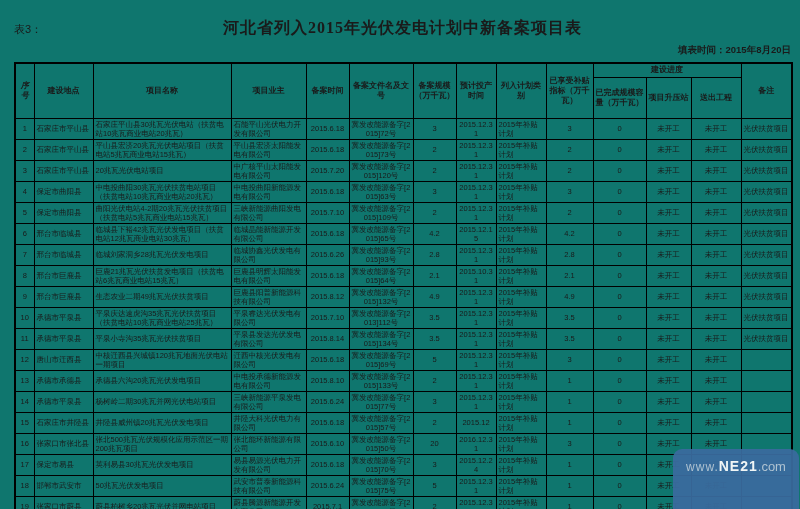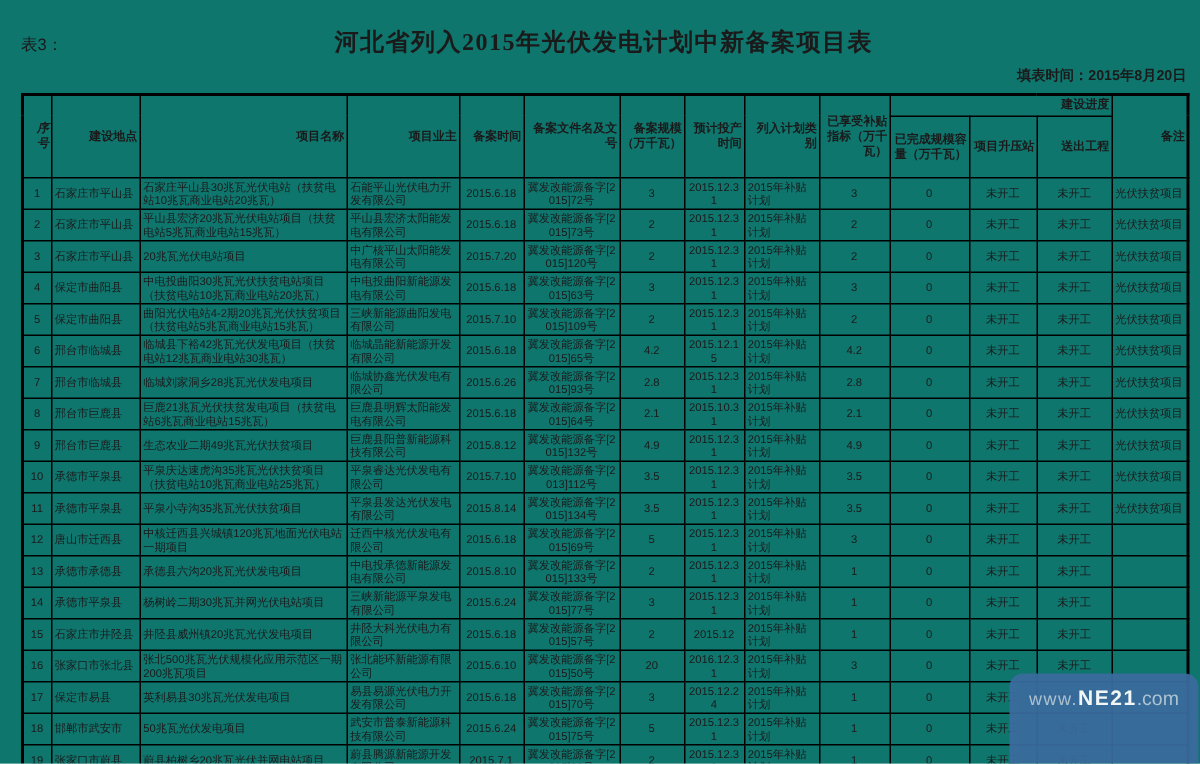--- a/index.html
+++ b/index.html
@@ -9,21 +9,21 @@
   }
   .table-label{position:absolute;left:14px;top:22px;font-size:11px;}
   .doc-title{position:absolute;left:14px;top:18px;width:777px;text-align:center;
     font-size:16px;font-weight:bold;letter-spacing:1px;font-family:"Liberation Serif","DejaVu Serif",serif;}
   .fill-date{position:absolute;right:9px;top:44px;font-size:9.5px;font-weight:bold;}
   table.data-table{
     position:absolute;left:14px;top:62px;width:777px;table-layout:fixed;
     border-collapse:collapse;border:2px solid #000;
   }
   .data-table th,.data-table td{border:1px solid #000;overflow:hidden;vertical-align:middle;}
-  .data-table th{font-size:8px;font-weight:bold;padding:1px;line-height:1.25;text-align:right;word-break:break-all;}
+  .data-table th{font-size:8px;font-weight:bold;padding:1px;line-height:1.25;text-align:center;word-break:break-all;}
   .data-table td{font-size:7.5px;padding:1px 2px;line-height:1.2;word-break:break-all;}
   tr.group-row{height:14px;}
   tr.sub-row{height:41px;}
   tbody tr{height:19px;}
   .th-seq{word-break:break-all;font-style:italic;}
   .th-remarks{vertical-align:top;padding-top:2px;}
   td.al{text-align:left;}
   td.ac{text-align:center;}
   .watermark{
     position:absolute;right:1px;bottom:-12px;width:126px;height:72px;

